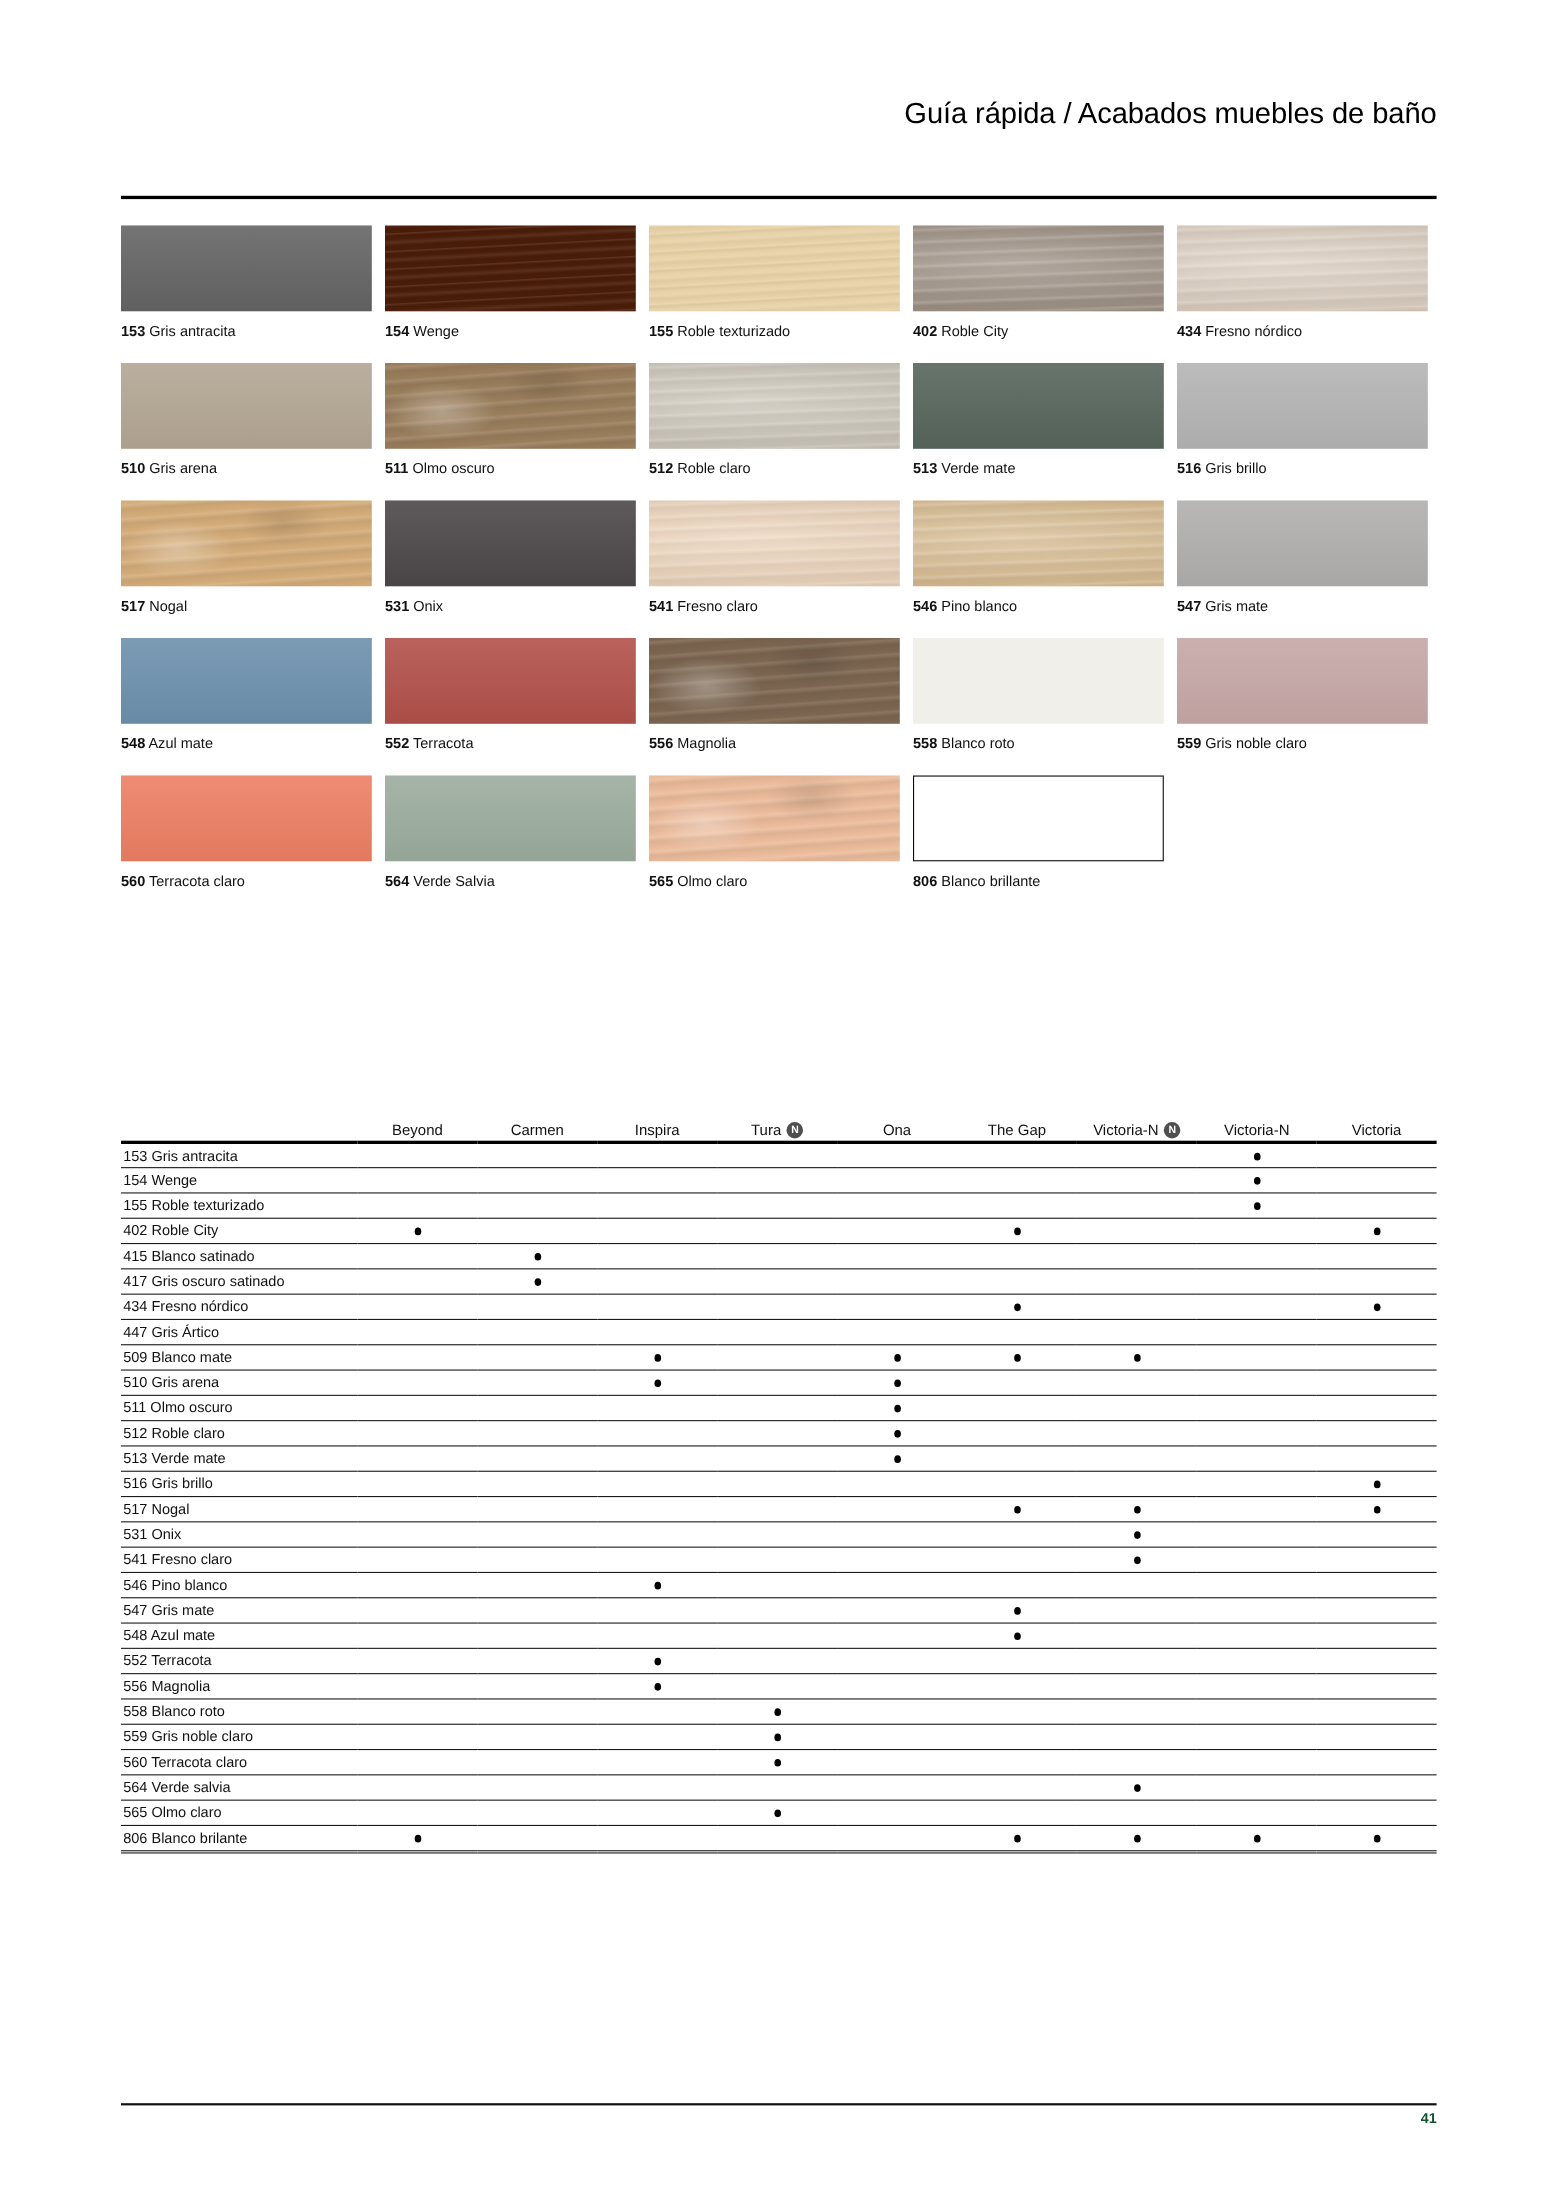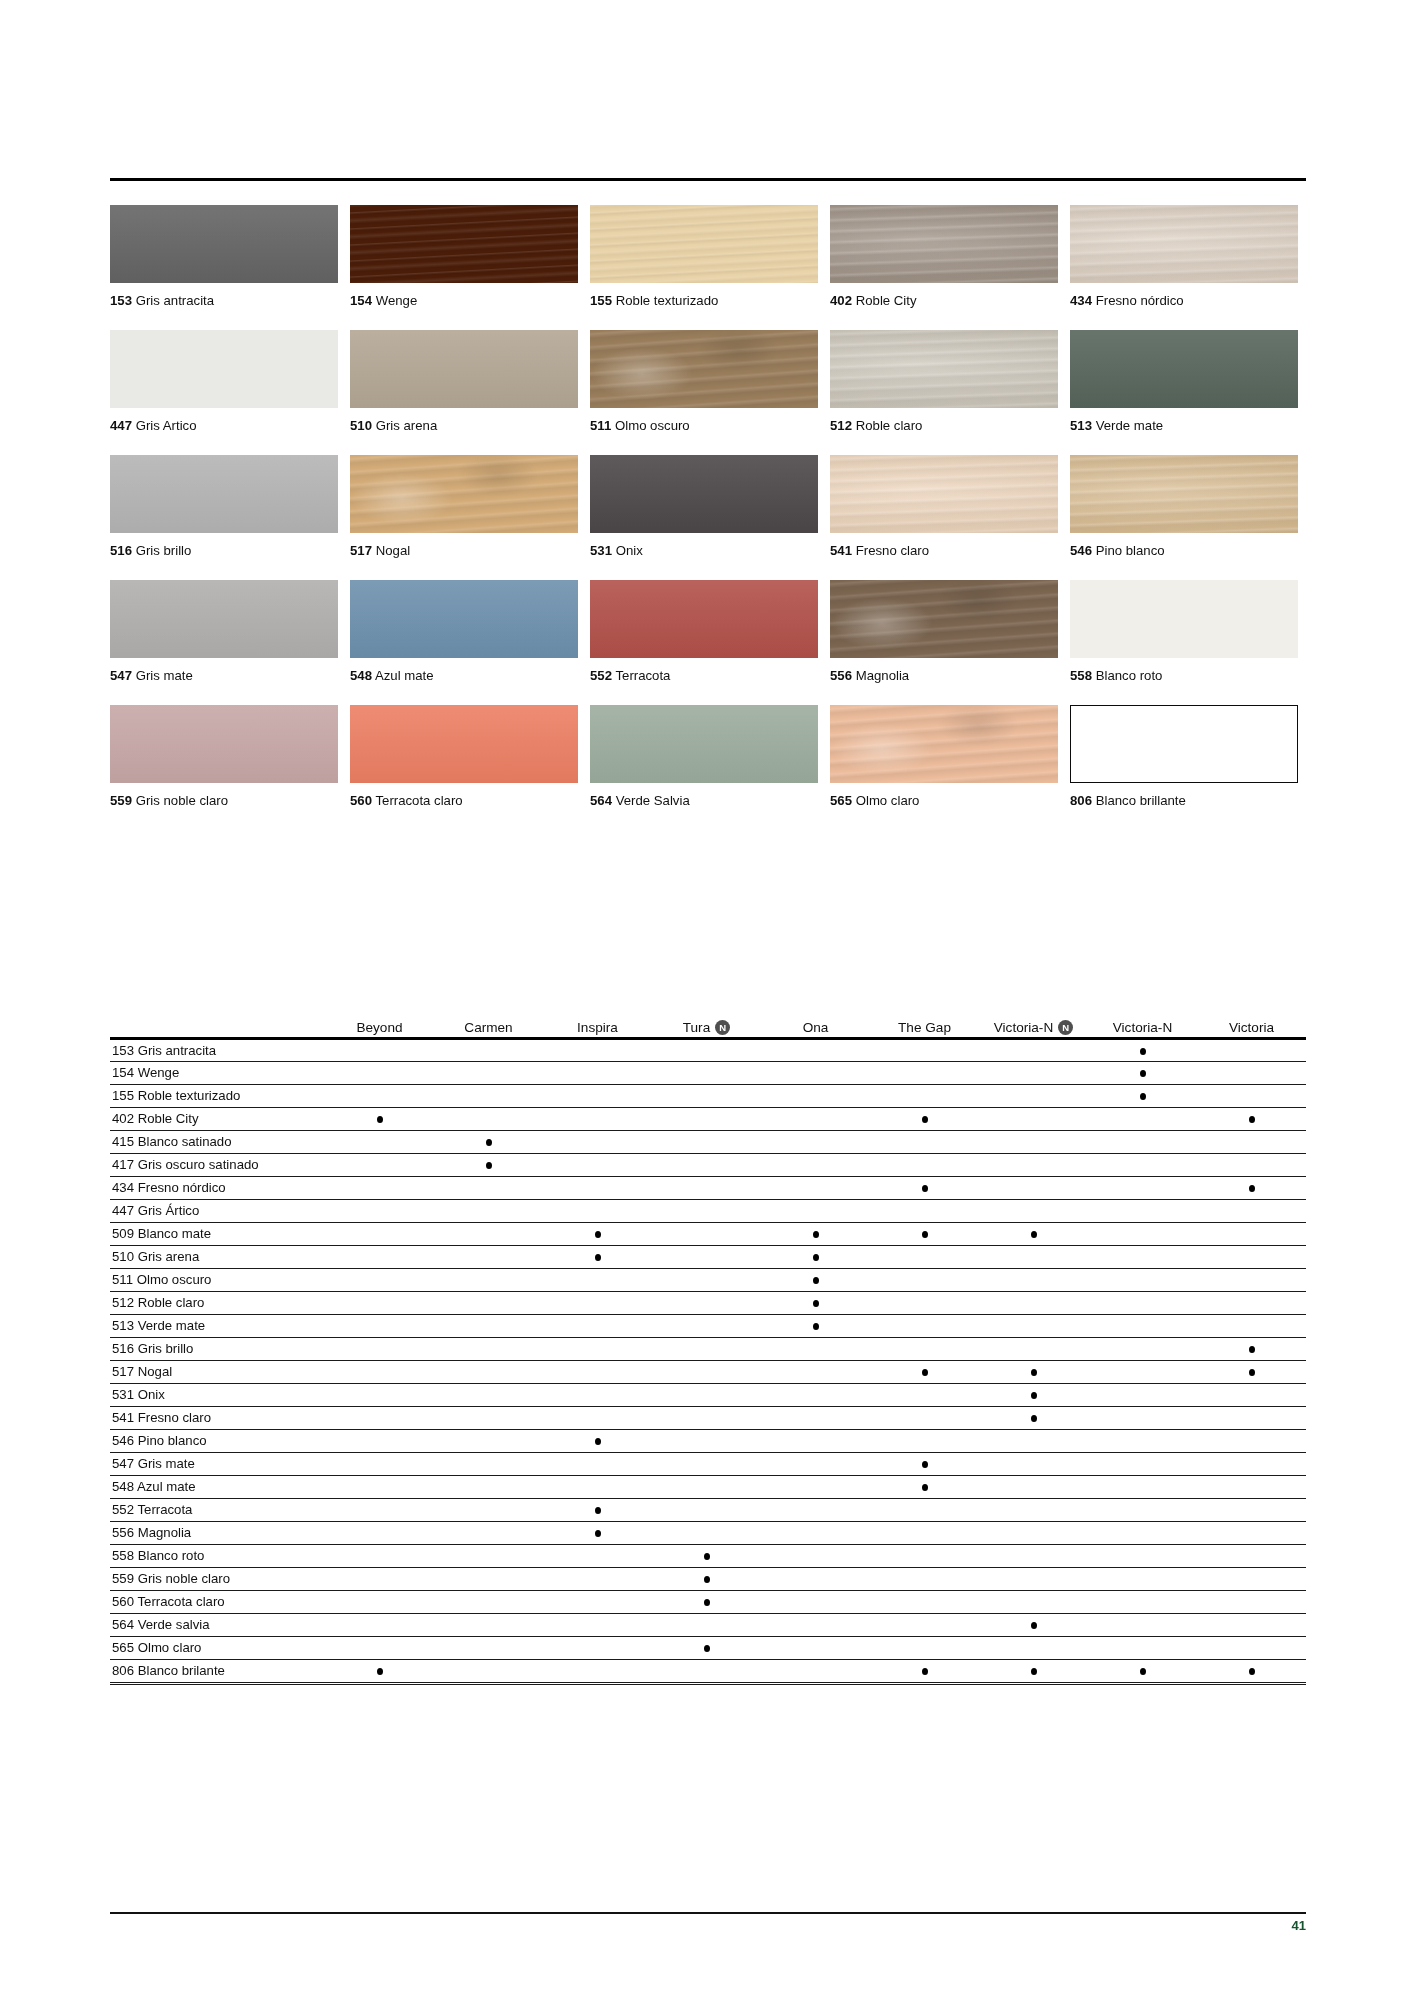--- a/index.html
+++ b/index.html
@@ -250,20 +250,23 @@
     font-size: 13px;
     font-weight: 700;
     color: #14532d;
   }
 </style>
 </head>
 <body>
 
 <div class="page">
 
+  <div class="header">
+    <div class="header-title">Guía rápida / Acabados muebles de baño</div>
+  </div>
   <div class="header-rule"></div>
 
   <div class="swatch-grid">
       <div class="swatch-cell">
         <div class="swatch-chip sheen" style="background: rgb(100, 100, 100);"></div>
         <div class="swatch-label"><span class="code">153</span> <span>Gris antracita</span></div>
       </div>
       <div class="swatch-cell">
         <div class="swatch-chip grain-h" style="background: rgb(74, 29, 8);"></div>
         <div class="swatch-label"><span class="code">154</span> <span>Wenge</span></div>
@@ -272,24 +275,20 @@
         <div class="swatch-chip grain-h" style="background: rgb(232, 210, 168);"></div>
         <div class="swatch-label"><span class="code">155</span> <span>Roble texturizado</span></div>
       </div>
       <div class="swatch-cell">
         <div class="swatch-chip grain-soft" style="background: rgb(160, 147, 135);"></div>
         <div class="swatch-label"><span class="code">402</span> <span>Roble City</span></div>
       </div>
       <div class="swatch-cell">
         <div class="swatch-chip grain-soft" style="background: rgb(221, 208, 194);"></div>
         <div class="swatch-label"><span class="code">434</span> <span>Fresno nórdico</span></div>
-      </div>
-      <div class="swatch-cell">
-        <div class="swatch-chip" style="background: rgb(233, 233, 229);"></div>
-        <div class="swatch-label"><span class="code">447</span> <span>Gris Artico</span></div>
       </div>
       <div class="swatch-cell">
         <div class="swatch-chip sheen" style="background: rgb(179, 166, 148);"></div>
         <div class="swatch-label"><span class="code">510</span> <span>Gris arena</span></div>
       </div>
       <div class="swatch-cell">
         <div class="swatch-chip grain-knot" style="background: rgb(154, 126, 92);"></div>
         <div class="swatch-label"><span class="code">511</span> <span>Olmo oscuro</span></div>
       </div>
       <div class="swatch-cell">

